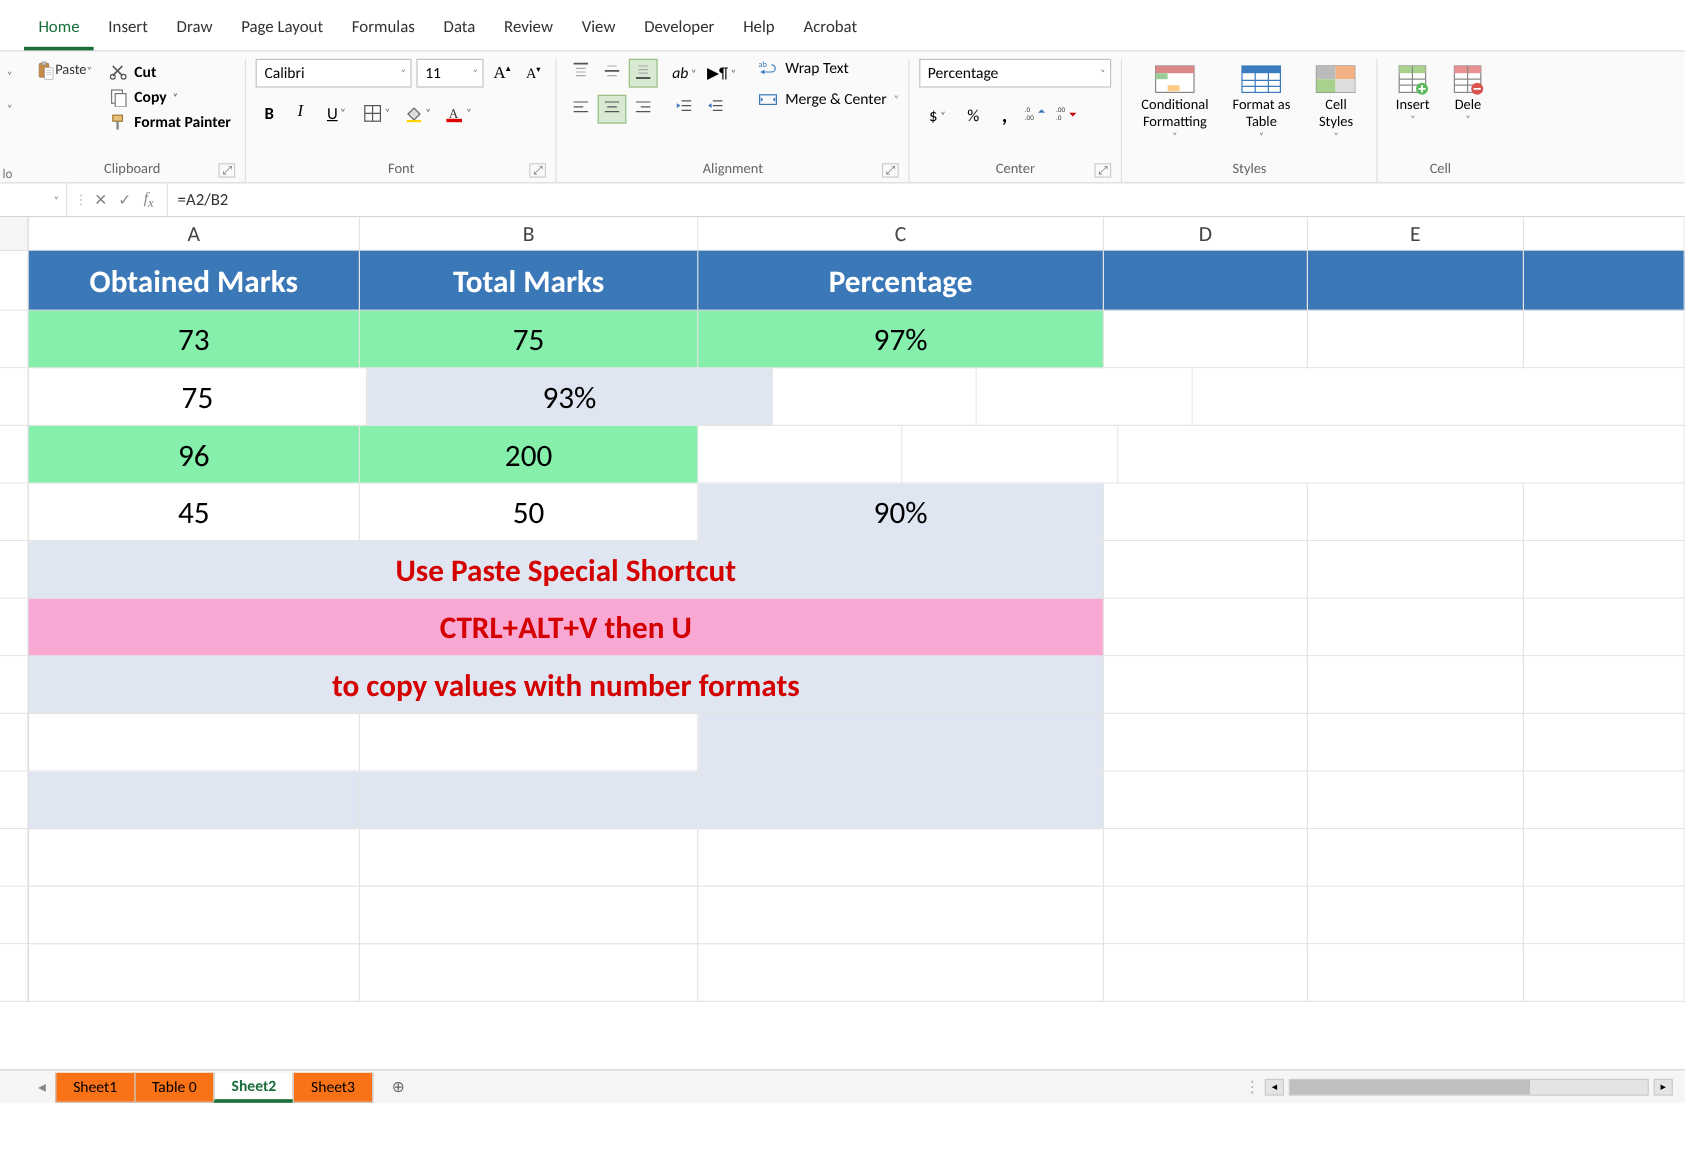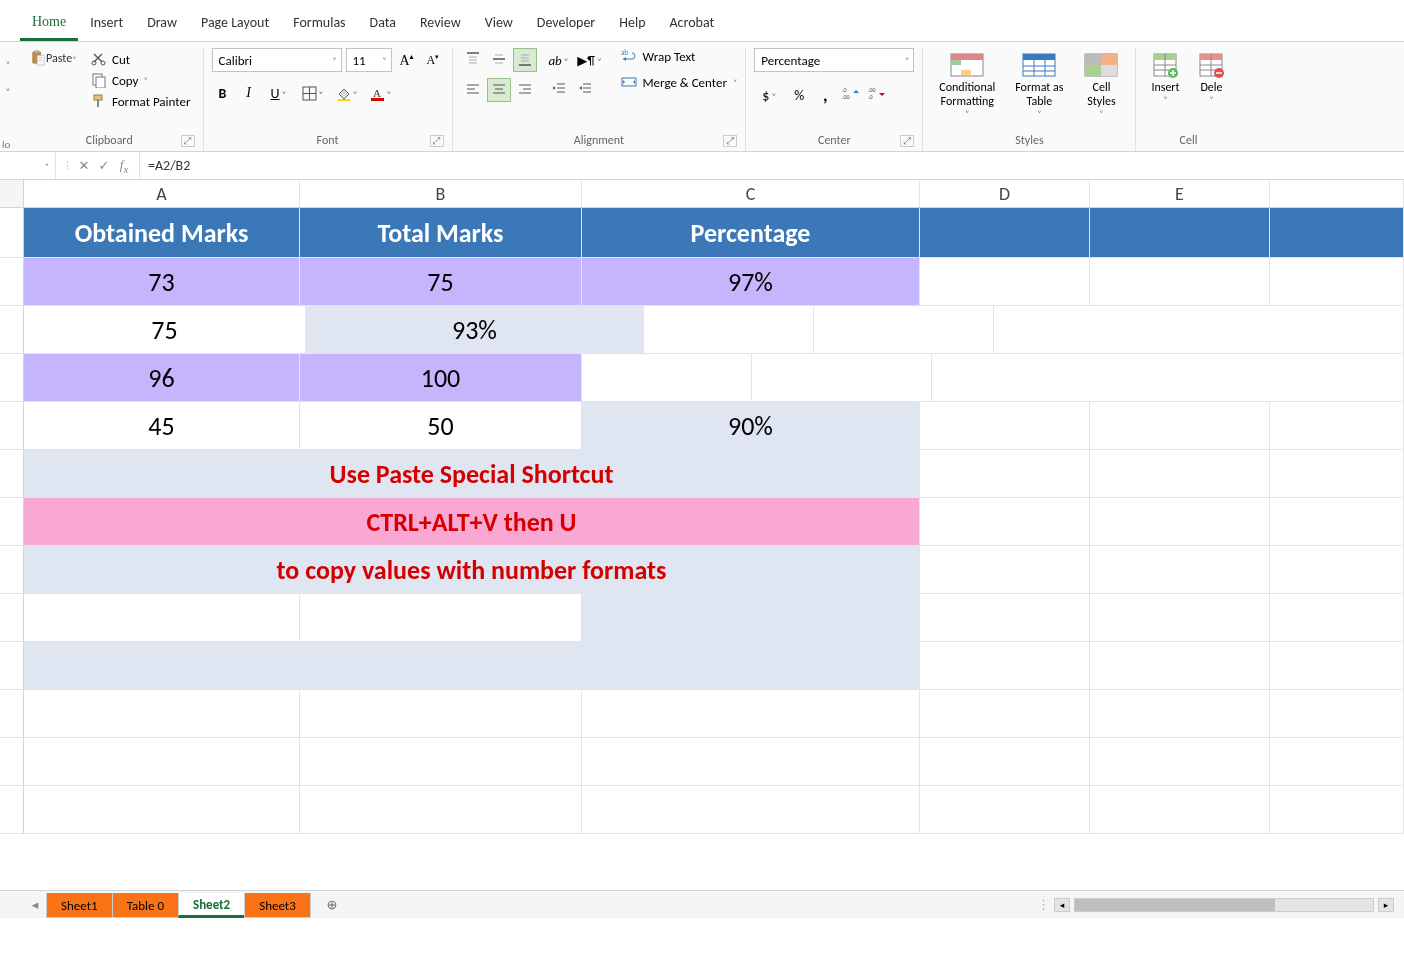--- a/index.html
+++ b/index.html
@@ -2,48 +2,48 @@
 <html><head>
 <meta charset="utf-8">
 <style>
 * { box-sizing: border-box; margin: 0; padding: 0; }
 body { font-family: "Segoe UI", Calibri, sans-serif; font-size: 13px; background: #fff; overflow: hidden; width: 1404px; height: 970px; position: relative; }
 
 
 .tabs { display: flex; gap: 0; padding: 10px 20px 0; border-bottom: 1px solid #d4d4d4; background: #fff; }
 .tab { padding: 4px 12px 8px; cursor: pointer; color: #333; font-size: 14px; }
 .tab.active { color: #1a6e3a; border-bottom: 3px solid #1a6e3a; font-weight: 400; }
-.tab.first { margin-left: 0; font-family: Liberation Serif, serif; }
+.tab.first { margin-left: 0; }
 
 
 .ribbon { display: flex; background: #fafafa; border-bottom: 1px solid #d4d4d4; height: 110px; padding-top: 6px; }
 .ribbon-group { display: flex; flex-direction: column; justify-content: space-between; padding: 0 8px; border-right: 1px solid #e1e1e1; position: relative; }
 .ribbon-group-body { display: flex; gap: 4px; align-items: flex-start; flex: 1; }
 .ribbon-group-label { font-size: 12px; color: #666; text-align: center; padding: 3px 0 4px; position: relative; }
 .ribbon-group-label .launcher { position: absolute; right: 0; bottom: 4px; font-size: 10px; color: #777; border: 1px solid #ccc; padding: 0 2px; line-height: 10px; cursor: pointer; }
 
 .mini-arrow { font-size: 9px; color: #555; margin-left: 2px; }
 .dd-caret { font-size: 8px; color: #666; }
 
 
 .paste-big { display: flex; flex-direction: row; align-items: center; padding: 2px 6px; cursor: pointer; text-align: center; }
 .paste-icon { width: 32px; height: 36px; position: relative; }
 .paste-icon svg { width: 100%; height: 100%; }
 .paste-label { font-size: 12px; color: #333; }
 .paste-big .dd-caret { font-size: 9px; }
 .clip-right { display: flex; flex-direction: column; gap: 3px; padding-top: 2px; }
-.clip-item { display: flex; align-items: center; gap: 5px; font-size: 13px; cursor: pointer; padding: 1px 4px; white-space: nowrap; }
+.clip-item { display: flex; align-items: center; gap: 5px; font-size: 13px; cursor: pointer; padding: 1px 4px; white-space: nowrap; font-weight: bold; }
 .icon16 { width: 16px; height: 16px; display: inline-flex; align-items: center; justify-content: center; }
 
 
 .font-row1 { display: flex; gap: 4px; align-items: center; }
 .font-row2 { display: flex; gap: 4px; align-items: center; margin-top: 6px; }
 .combo { border: 1px solid #c3c3c3; background: #fff; height: 24px; display: flex; align-items: center; padding: 0 4px 0 6px; font-size: 13px; cursor: pointer; }
 .combo.font-name { width: 130px; justify-content: space-between; }
-.combo.font-size { width: 46px; justify-content: space-between; }
+.combo.font-size { width: 56px; justify-content: space-between; }
 .btn-sq { width: 22px; height: 22px; display: inline-flex; align-items: center; justify-content: center; cursor: pointer; font-size: 14px; }
 .btn-sq.with-dd { width: 30px; }
 .btn-icon-svg { display: inline-flex; }
 
 
 .align-col { display: flex; flex-direction: column; gap: 6px; }
 .align-row { display: flex; gap: 2px; }
 .align-btn { width: 24px; height: 24px; display: flex; align-items: center; justify-content: center; cursor: pointer; }
 .align-btn.active { background: #d9ead3; border: 1px solid #9bc087; }
 .wrap-merge-col { display: flex; flex-direction: column; gap: 10px; margin-left: 10px; justify-content: center; }
@@ -80,21 +80,21 @@
 
 .rows { }
 .row { display: flex; }
 .row-head { width: 24px; border-right: 1px solid #d4d4d4; border-bottom: 1px solid #e4e4e4; background: #fff; display: flex; align-items: center; justify-content: center; font-size: 12px; color: #666; }
 .cell { border-right: 1px solid #e4e4e4; border-bottom: 1px solid #e4e4e4; display: flex; align-items: center; justify-content: center; padding: 0 6px; }
 .cell.blank { background: #fff; }
 
 
 .thead-row .cell { background: #3b78b8; color: #fff; font-weight: bold; font-size: 26px; height: 50px; }
 .datarow .cell { font-size: 26px; height: 48px; font-family: Calibri, sans-serif; }
-.band-even .cell.tblcell { background: #c4b5fd; }
+.band-even .cell.tblcell { background: #86efac; }
 .band-odd .cell.obtcell { background: #fff; }
 .band-odd .cell.totcell { background: #fff; }
 .band-odd .cell.pctcell { background: #dfe6f2; }
 .tipbold .cell.merged { color: #d40000; font-weight: bold; font-size: 26px; height: 48px; }
 .emptyrow .cell { height: 48px; }
 
 .merged { width: 896px; }
 
 
 .bottom-bar { position: relative; height: 28px; border-top: 1px solid #d4d4d4; display: flex; align-items: stretch; background: #f5f5f5; }
@@ -530,21 +530,21 @@
       <div class="row-head" style="height:48px;"></div>
       <div class="cell colB tblcell totcell">75</div>
       <div class="cell colC tblcell pctcell">93%</div>
       <div class="cell colD blank"></div>
       <div class="cell colE blank"></div>
       <div class="cell colRest blank"></div>
     </div>
     <div class="row datarow band-even">
       <div class="row-head" style="height:48px;"></div>
       <div class="cell colA tblcell obtcell">96</div>
-      <div class="cell colB tblcell totcell">100</div>
+      <div class="cell colB tblcell totcell">200</div>
       <div class="cell colD blank"></div>
       <div class="cell colE blank"></div>
       <div class="cell colRest blank"></div>
     </div>
     <div class="row datarow band-odd">
       <div class="row-head" style="height:48px;"></div>
       <div class="cell colA tblcell obtcell">45</div>
       <div class="cell colB tblcell totcell">50</div>
       <div class="cell colC tblcell pctcell">90%</div>
       <div class="cell colD blank"></div>

